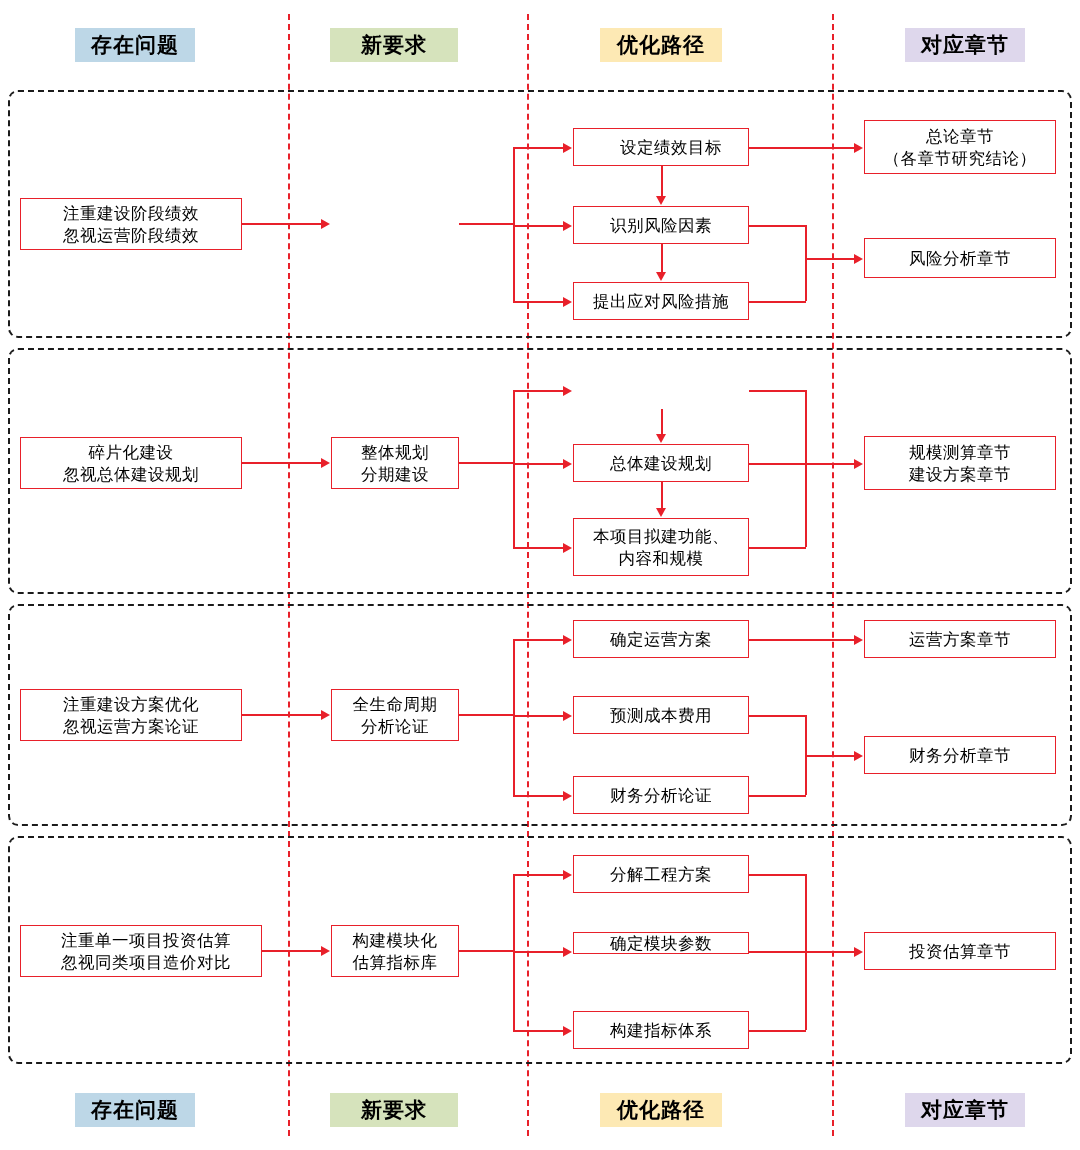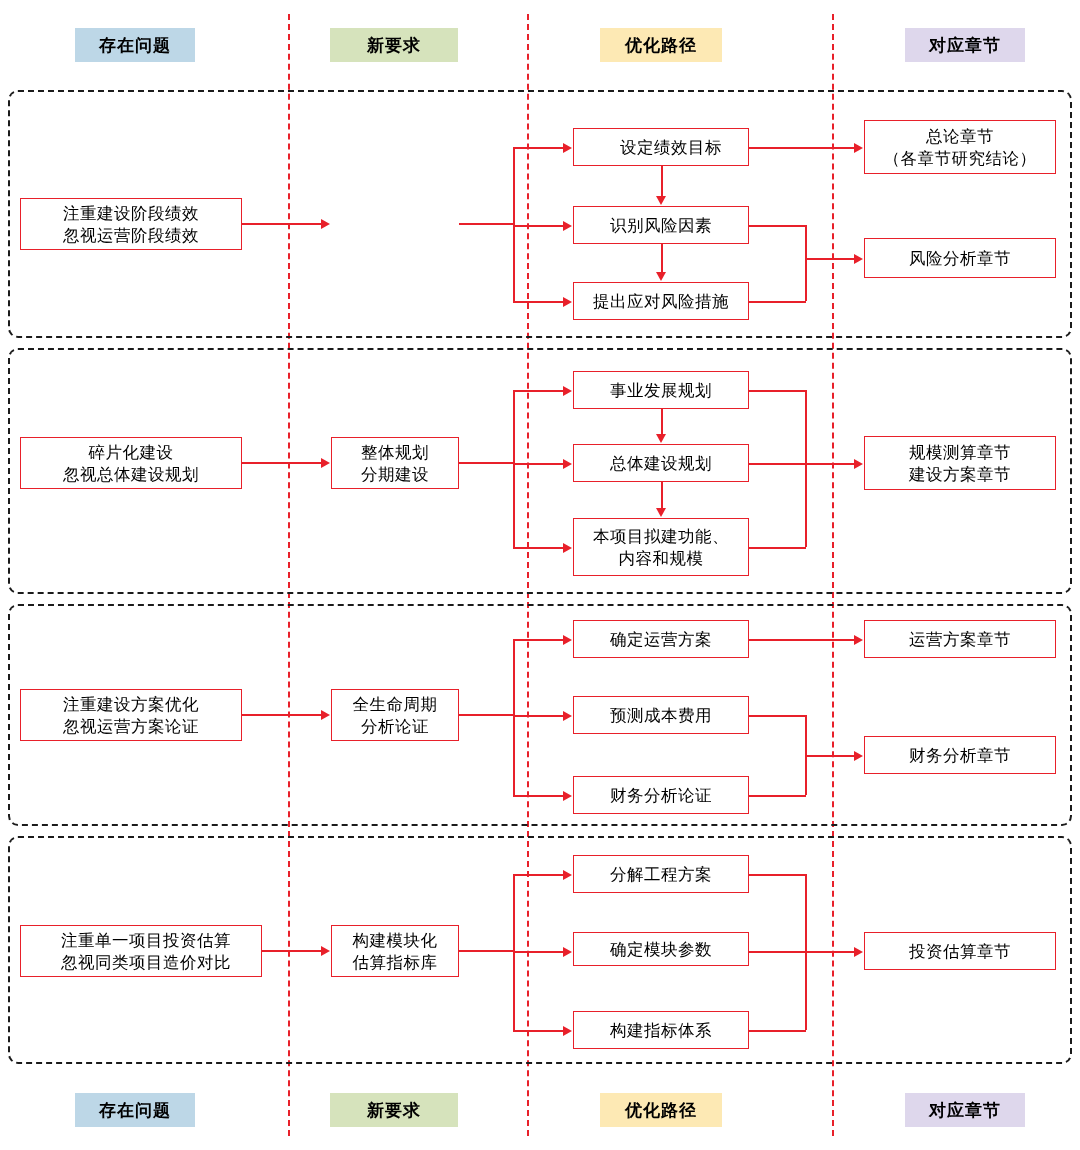--- a/index.html
+++ b/index.html
@@ -18,21 +18,21 @@
     overflow: hidden;
     background: #ffffff;
   }
   
   .col-chip {
     position: absolute;
     display: flex;
     align-items: center;
     justify-content: center;
     font-weight: bold;
-    font-size: 17px;
+    font-size: 21px;
     letter-spacing: 1px;
     height: 34px;
     box-sizing: border-box;
   }
   
   .vsep {
     position: absolute;
     top: 14px;
     width: 0;
     border-left: 2px dashed #e8202a;
@@ -159,21 +159,20 @@
   <div class="arrow-r" style="left:854px; top:254px;"></div>
 
   <div class="group-box" style="left:8px; top:348px; width:1064px; height:246px;"></div>
 
   <div class="node" style="left:20px; top:437px; width:222px; height:52px;">碎片化建设
 忽视总体建设规划</div>
 
   <div class="node" style="left:331px; top:437px; width:128px; height:52px;">整体规划
 分期建设</div>
 
-  <div class="node" style="left:573px; top:371px; width:176px; height:38px;">事业发展规划</div>
   <div class="node" style="left:573px; top:444px; width:176px; height:38px;">总体建设规划</div>
   <div class="node" style="left:573px; top:518px; width:176px; height:58px;">本项目拟建功能、
 内容和规模</div>
 
   <div class="node" style="left:864px; top:436px; width:192px; height:54px;">规模测算章节
 建设方案章节</div>
 
   <div class="conn hline" style="left:242px; top:462px; width:80px;"></div>
   <div class="arrow-r" style="left:321px; top:458px;"></div>
 
@@ -235,21 +234,21 @@
 
   <div class="group-box" style="left:8px; top:836px; width:1064px; height:228px;"></div>
 
   <div class="node" style="left:20px; top:925px; width:242px; height:52px;padding-left:10px;">注重单一项目投资估算
 忽视同类项目造价对比</div>
 
   <div class="node" style="left:331px; top:925px; width:128px; height:52px;">构建模块化
 估算指标库</div>
 
   <div class="node" style="left:573px; top:855px; width:176px; height:38px;">分解工程方案</div>
-  <div class="node" style="left:573px; top:932px; width:176px; height:34px;">确定模块参数</div>
+  <div class="node" style="left:573px; top:932px; width:176px; height:22px;">确定模块参数</div>
   <div class="node" style="left:573px; top:1011px; width:176px; height:38px;">构建指标体系</div>
 
   <div class="node" style="left:864px; top:932px; width:192px; height:38px;">投资估算章节</div>
 
   <div class="conn hline" style="left:262px; top:950px; width:60px;"></div>
   <div class="arrow-r" style="left:321px; top:946px;"></div>
 
   <div class="conn hline" style="left:459px; top:950px; width:54px;"></div>
   <div class="conn vline" style="left:513px; top:874px; height:156px;"></div>
   <div class="conn hline" style="left:513px; top:874px; width:51px;"></div>

